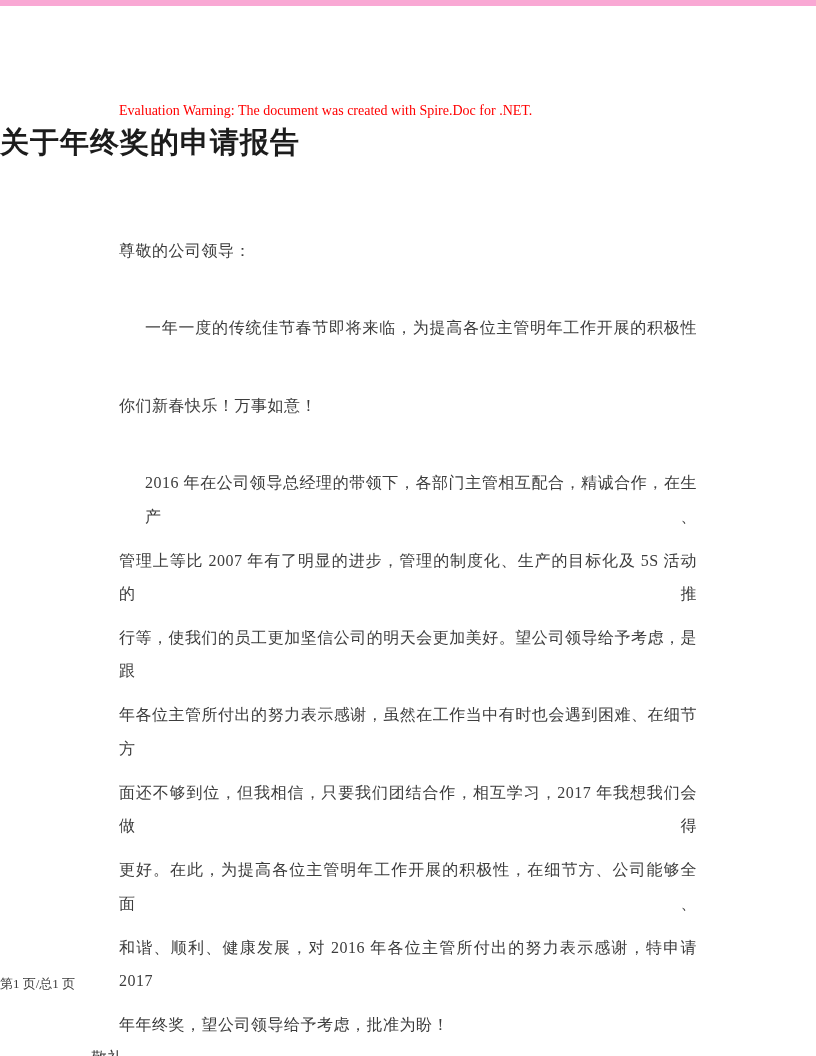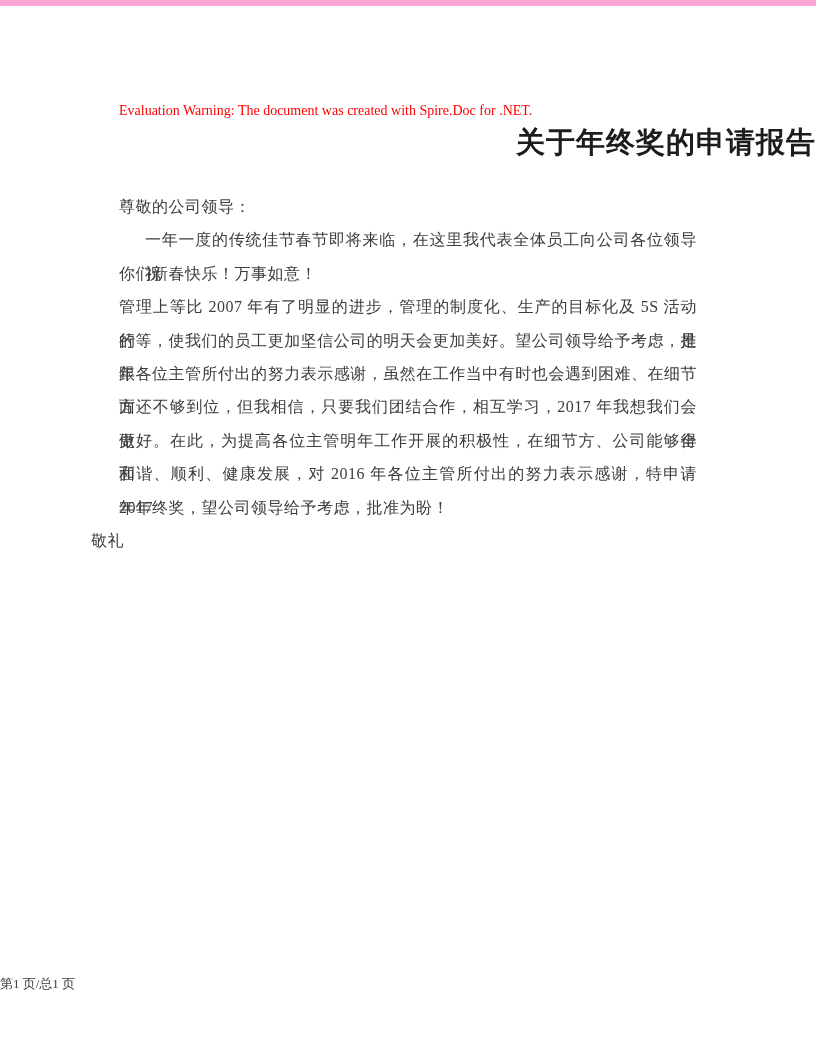--- a/index.html
+++ b/index.html
@@ -24,40 +24,41 @@
     line-height: 17px;
     font-family: "Liberation Serif", "DejaVu Serif", serif;
     white-space: nowrap;
   }
   .title {
     position: absolute;
     top: 114px;
     left: 0;
     width: 100%;
     margin: 0;
-    text-align: right;
+    text-align: left;
     font-size: 29px;
     line-height: 44px;
     font-weight: 700;
     letter-spacing: 1px;
     color: #1c1c1c;
   }
   .body-block {
     position: absolute;
     top: 184px;
     left: 119px;
     width: 578px;
     font-size: 16px;
     color: #3c3c3c;
     letter-spacing: 0.5px;
   }
   .doc-line {
     height: 33.4px;
     line-height: 33.4px;
     white-space: nowrap;
+    margin-top: 44px;
   }
   .doc-line.fill {
     white-space: normal;
     text-align: justify;
     text-align-last: justify;
   }
   .doc-line.indent {
     padding-left: 26px;
   }
   .closing {
@@ -81,22 +82,23 @@
 </head>
 <body>
 
 <div class="page">
   <div class="warning" style="color: rgb(255, 0, 0);">Evaluation Warning: The document was created with Spire.Doc for .NET.</div>
 
   <h1 class="title">关于年终奖的申请报告</h1>
 
   <div class="body-block">
     <div class="doc-line">尊敬的公司领导：</div>
-      <div class="doc-line indent fill">一年一度的传统佳节春节即将来临，在这里我代表全体员工向公司各位领导祝</div>
+      <div class="doc-line indent fill">一年一度的传统佳节春节即将来临，为提高各位主管明年工作开展的积极性</div>
       <div class="doc-line">你们新春快乐！万事如意！</div>
+      <div class="doc-line indent fill">2016 年在公司领导总经理的带领下，各部门主管相互配合，精诚合作，在生产、</div>
       <div class="doc-line fill">管理上等比 2007 年有了明显的进步，管理的制度化、生产的目标化及 5S 活动的推</div>
       <div class="doc-line fill">行等，使我们的员工更加坚信公司的明天会更加美好。望公司领导给予考虑，是跟</div>
       <div class="doc-line fill">年各位主管所付出的努力表示感谢，虽然在工作当中有时也会遇到困难、在细节方</div>
       <div class="doc-line fill">面还不够到位，但我相信，只要我们团结合作，相互学习，2017 年我想我们会做得</div>
       <div class="doc-line fill">更好。在此，为提高各位主管明年工作开展的积极性，在细节方、公司能够全面、</div>
       <div class="doc-line fill">和谐、顺利、健康发展，对 2016 年各位主管所付出的努力表示感谢，特申请 2017</div>
       <div class="doc-line">年年终奖，望公司领导给予考虑，批准为盼！</div>
     <div class="closing">敬礼</div>
   </div>
 

